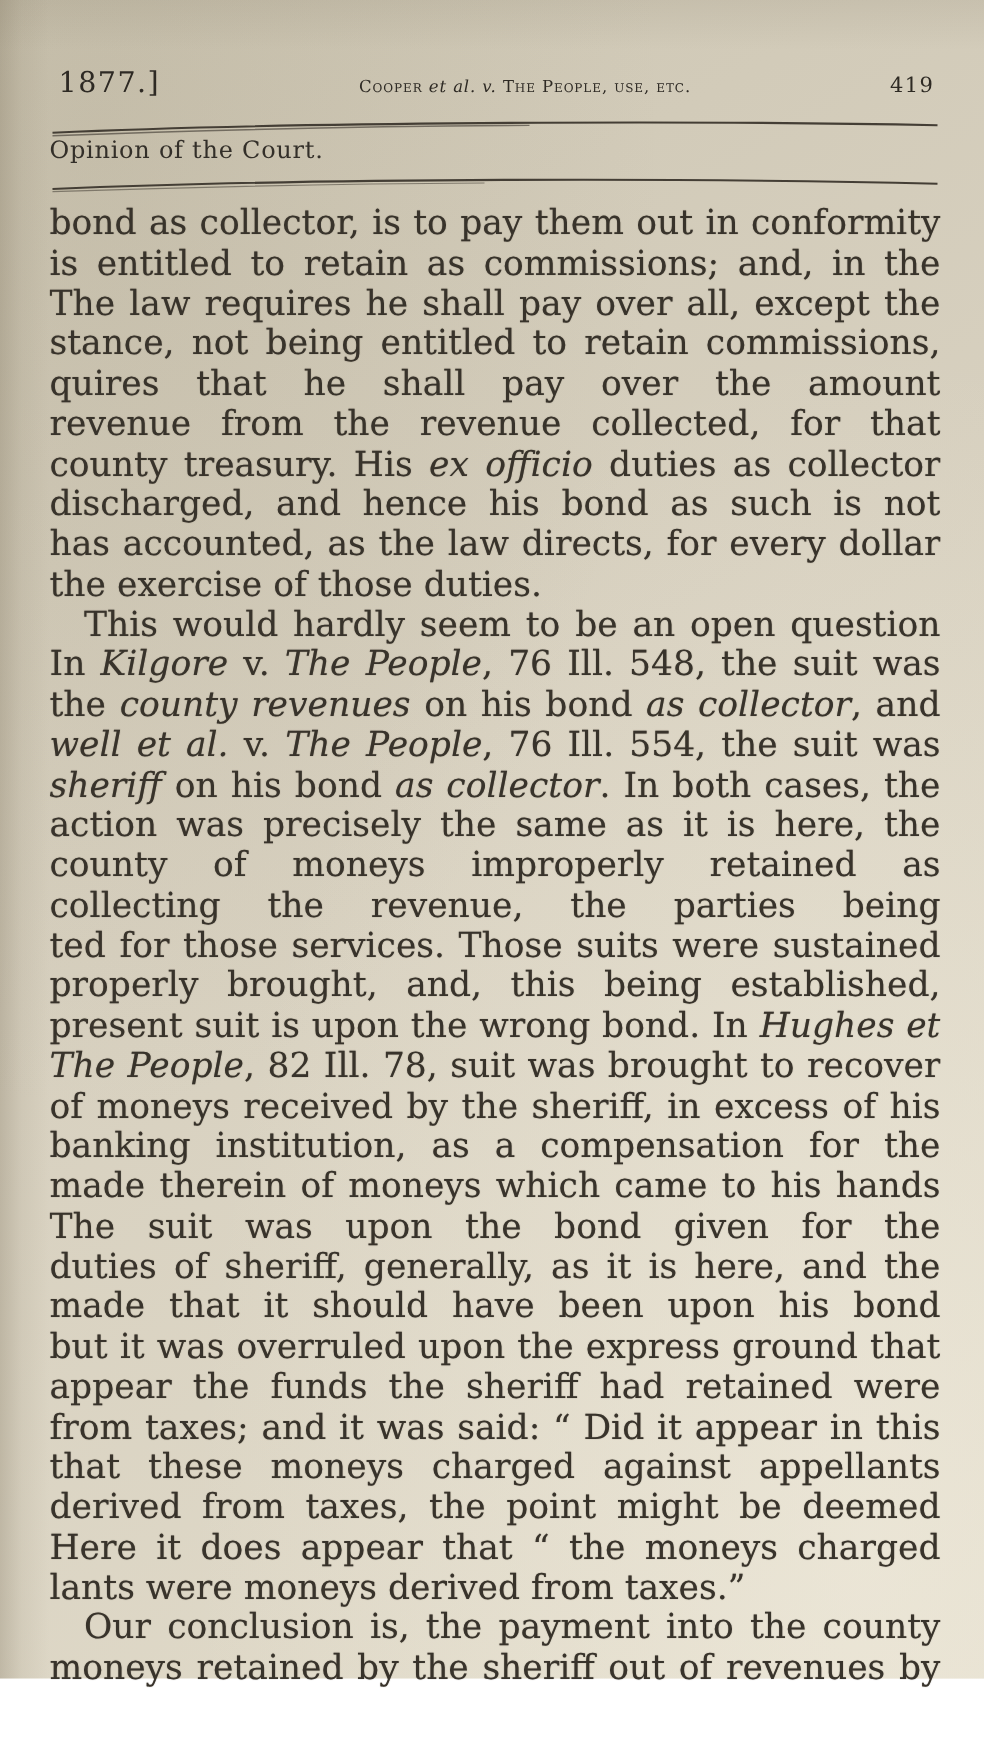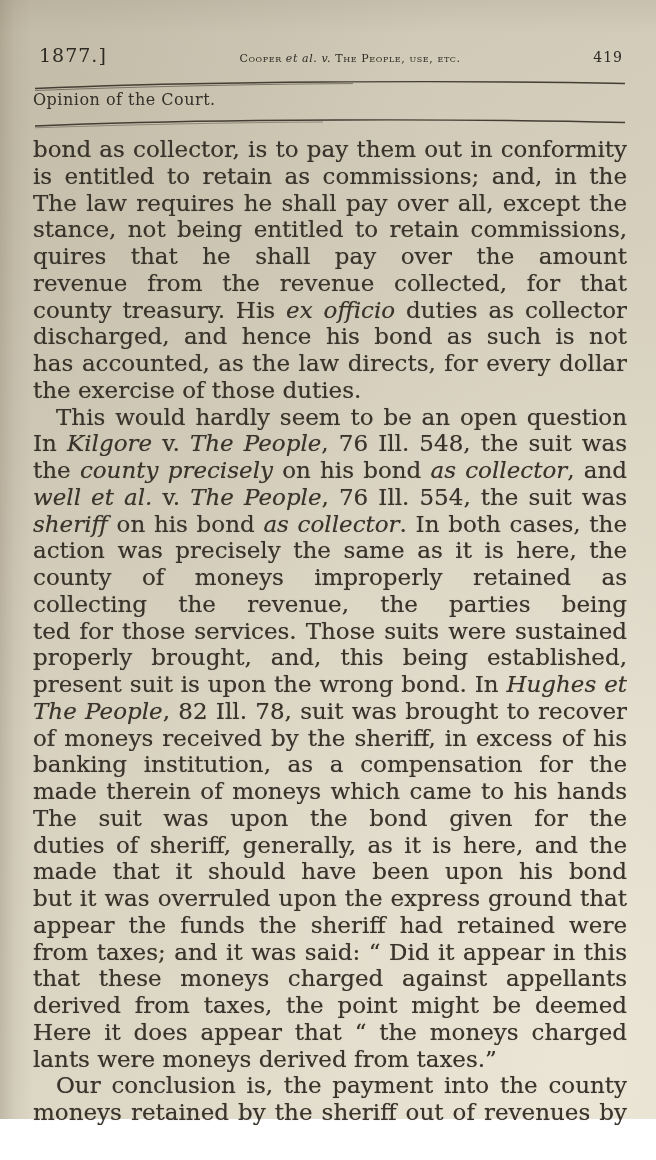--- a/index.html
+++ b/index.html
@@ -110,21 +110,21 @@
         <div class="line"><span>The law requires he shall pay over all, except the amount he</span></div>
         <div class="line"><span>stance, not being entitled to retain commissions, the law re-</span></div>
         <div class="line"><span>quires that he shall pay over the amount authorized to be</span></div>
         <div class="line"><span>revenue from the revenue collected, for that purpose, to the</span></div>
         <div class="line"><span>county treasury. His </span><span class="it">ex officio</span><span> duties as collector are not</span></div>
         <div class="line"><span>discharged, and hence his bond as such is not satisfied, until he</span></div>
         <div class="line"><span>has accounted, as the law directs, for every dollar received in</span></div>
         <div class="line flush"><span>the exercise of those duties.</span></div>
         <div class="line indent"><span>This would hardly seem to be an open question in this court.</span></div>
         <div class="line"><span>In </span><span class="it">Kilgore</span><span> v. </span><span class="it">The People</span><span>, 76 Ill. 548, the suit was against</span></div>
-        <div class="line"><span>the </span><span class="it">county precisely</span><span> on his bond </span><span class="it">as collector</span><span>, and in </span><span class="it">Broad-</span></div>
+        <div class="line"><span>the </span><span class="it">county revenues</span><span> on his bond </span><span class="it">as collector</span><span>, and in </span><span class="it">Broad-</span></div>
         <div class="line"><span class="it">well et al.</span><span> v. </span><span class="it">The People</span><span>, 76 Ill. 554, the suit was against the</span></div>
         <div class="line"><span class="it">sheriff</span><span> on his bond </span><span class="it">as collector</span><span>. In both cases, the ground of</span></div>
         <div class="line"><span>action was precisely the same as it is here, the recovery by the</span></div>
         <div class="line"><span>county of moneys improperly retained as commissions for</span></div>
         <div class="line"><span>collecting the revenue, the parties being otherwise compensa-</span></div>
         <div class="line"><span>ted for those services. Those suits were sustained as being</span></div>
         <div class="line"><span>properly brought, and, this being established, proves that the</span></div>
         <div class="line"><span>present suit is upon the wrong bond. In </span><span class="it">Hughes et al.</span><span> v.</span></div>
         <div class="line"><span class="it">The People</span><span>, 82 Ill. 78, suit was brought to recover the amount</span></div>
         <div class="line"><span>of moneys received by the sheriff, in excess of his fees, from a</span></div>

